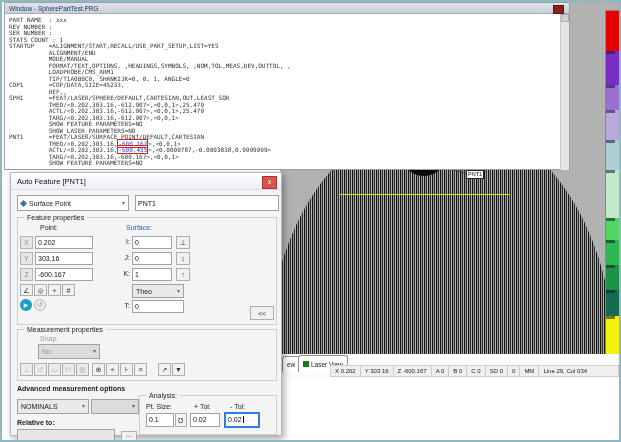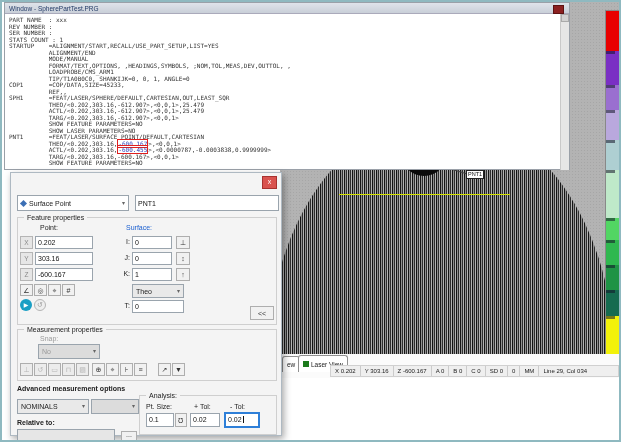--- a/index.html
+++ b/index.html
@@ -159,20 +159,23 @@
       <div class="codeline">           SHOW_LASER_PARAMETERS=NO</div>
       <div class="codeline">PNT1       =FEAT/LASER/SURFACE POINT/DEFAULT,CARTESIAN</div>
       <div class="codeline"><span>           THEO/&lt;0.202,303.16,</span><span class="hl">-600.167</span><span>&gt;,&lt;0,0,1&gt;</span></div>
       <div class="codeline"><span>           ACTL/&lt;0.202,303.16,</span><span class="hl">-600.455</span><span>&gt;,&lt;0.0000787,-0.0003838,0.9999999&gt;</span></div>
       <div class="codeline">           TARG/&lt;0.202,303.16,-600.167&gt;,&lt;0,0,1&gt;</div>
       <div class="codeline">           SHOW FEATURE PARAMETERS=NO</div>
     </div>
   </div>
 
   <div id="dlg" class="abs">
+    <div id="dlgtitle" class="abs">
+      <span>Auto Feature [PNT1]</span>
+    </div>
     <div id="dlgclose" class="abs">x</div>
 
     <div class="abs dd white" style="left:6px;top:22px;width:112px;height:16px;">
       <span style="display:flex;align-items:center;gap:3px;">
           <span class="diamond"></span>
           <span>Surface Point</span>
         </span>
       <span class="chev">▾</span>
     </div>
     <div class="abs fld" style="left:124px;top:22px;width:144px;height:16px;line-height:15px;">PNT1</div>

